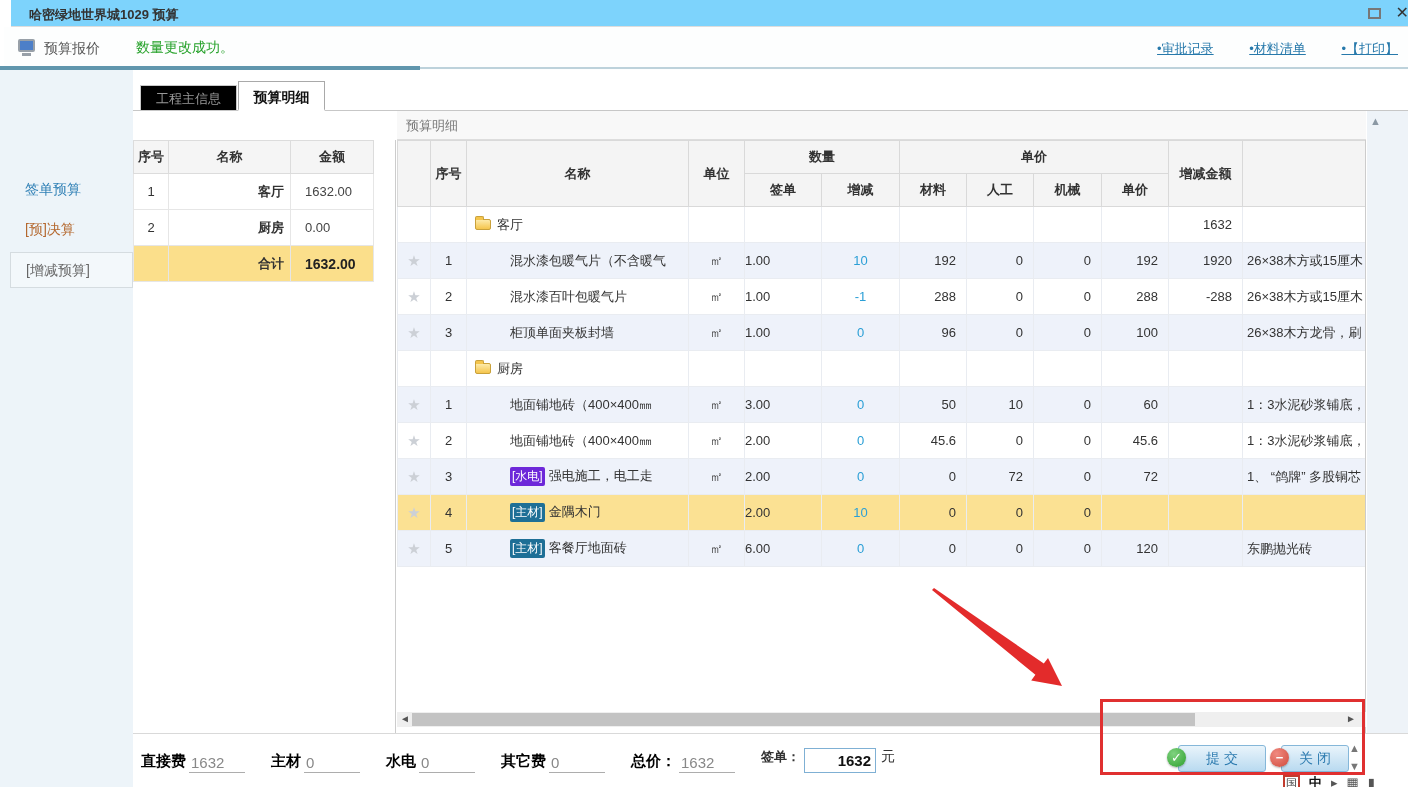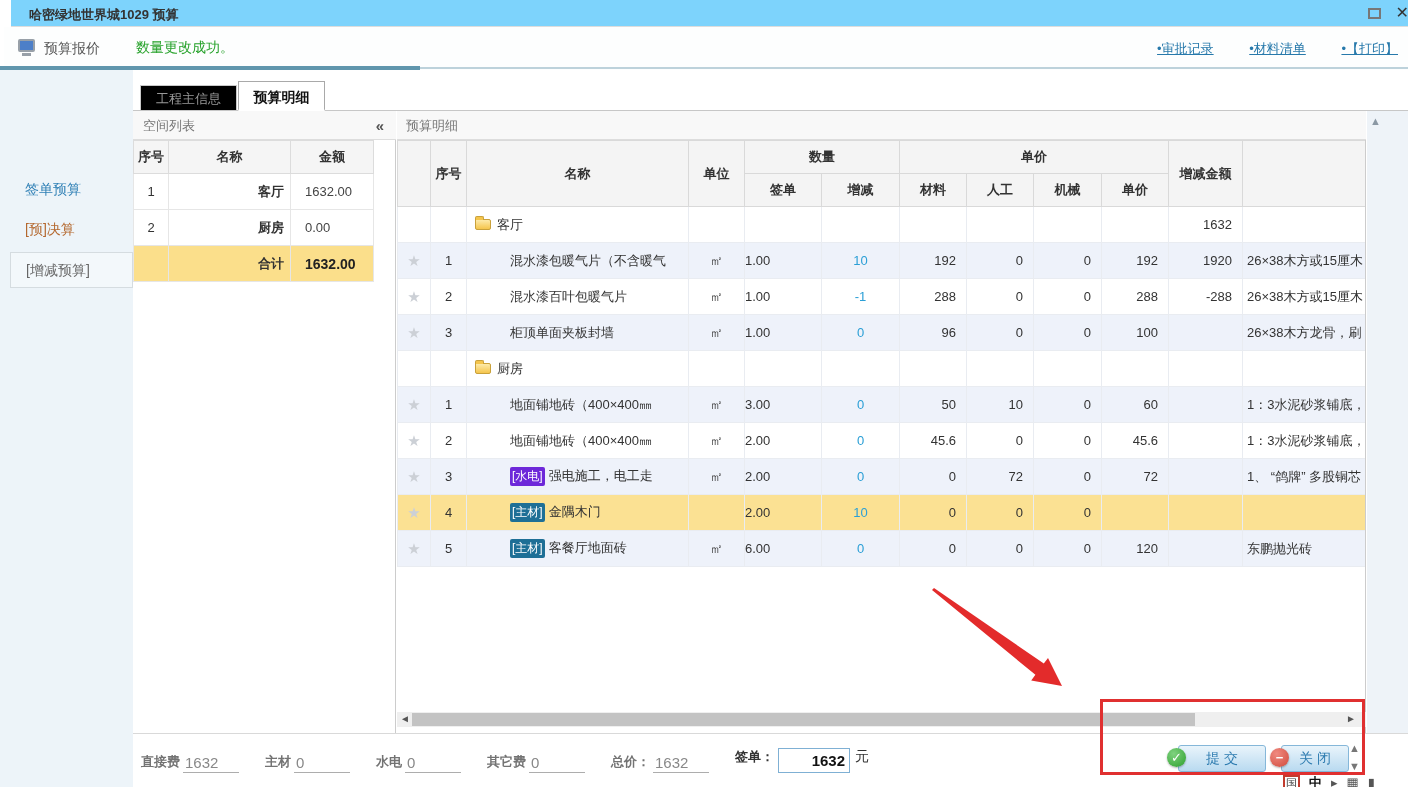--- a/index.html
+++ b/index.html
@@ -101,21 +101,21 @@
   #hscroll { position:absolute; left:264px; top:642px; width:969px; height:15px; background:#efefef; }
   #hscroll .arrow { position:absolute; top:1px; font-size:10px; color:#555; cursor:pointer; }
   #hscroll-left { left:3px; }
   #hscroll-right { right:10px; }
   #hscroll-thumb { position:absolute; left:15px; top:1px; width:783px; height:13px; background:#c3c3c3; cursor:pointer; }
 
   
   #footer { position:absolute; left:0; top:663px; width:1275px; height:54px;
     background:#fff; border-top:1px solid #d9d9d9; }
   #footer-fields { position:absolute; left:8px; top:14px; display:flex; align-items:flex-end; }
-  .f-label { font-size:13px; font-weight:bold; color:#737373; margin-right:3px; padding-bottom:2px; }
+  .f-label { font-size:15px; font-weight:bold; color:#000000; margin-right:3px; padding-bottom:2px; }
   .f-value { font-size:15px; color:#888; border-bottom:1px solid #adadad;
     min-width:56px; padding:0 2px 1px 2px; margin-right:26px; }
   #sign-label { font-size:13px; font-weight:bold; color:#333; margin-right:4px; padding-bottom:4px; }
   #sign-input { width:72px; height:25px; border:1px solid #7fb0d4; font-size:15px;
     font-weight:bold; text-align:right; padding-right:4px; color:#111;
     font-family:"Liberation Sans","DejaVu Sans",sans-serif; }
   #sign-unit { font-size:14px; color:#333; margin-left:5px; padding-bottom:4px; }
   .action-btn { position:absolute; top:11px; height:27px; background:linear-gradient(#e9f4fb,#b9daf0);
     border:1px solid #85b7d9; border-radius:3px; color:#2e7cb0; font-size:14px;
     text-align:center; line-height:25px; cursor:pointer; }
@@ -169,24 +169,20 @@
   <a id="side-link-1" class="side-link">[预]决算</a>
   <div id="side-item-2">[增减预算]</div>
 </div>
 
 <div id="main">
   <div id="tabbar">
     <div id="tab-0" class="tab">工程主信息</div>
     <div id="tab-1" class="tab">预算明细</div>
   </div>
 
-  <div id="space-header" class="panel-header">
-    <span>空间列表</span>
-    <span id="collapse-icon">«</span>
-  </div>
   <div id="detail-header" class="panel-header">
     <span>预算明细</span>
   </div>
 
   <div id="space-panel">
     <table class="stable">
       <colgroup>
           <col style="width:35px">
           <col style="width:122px">
           <col style="width:83px">

